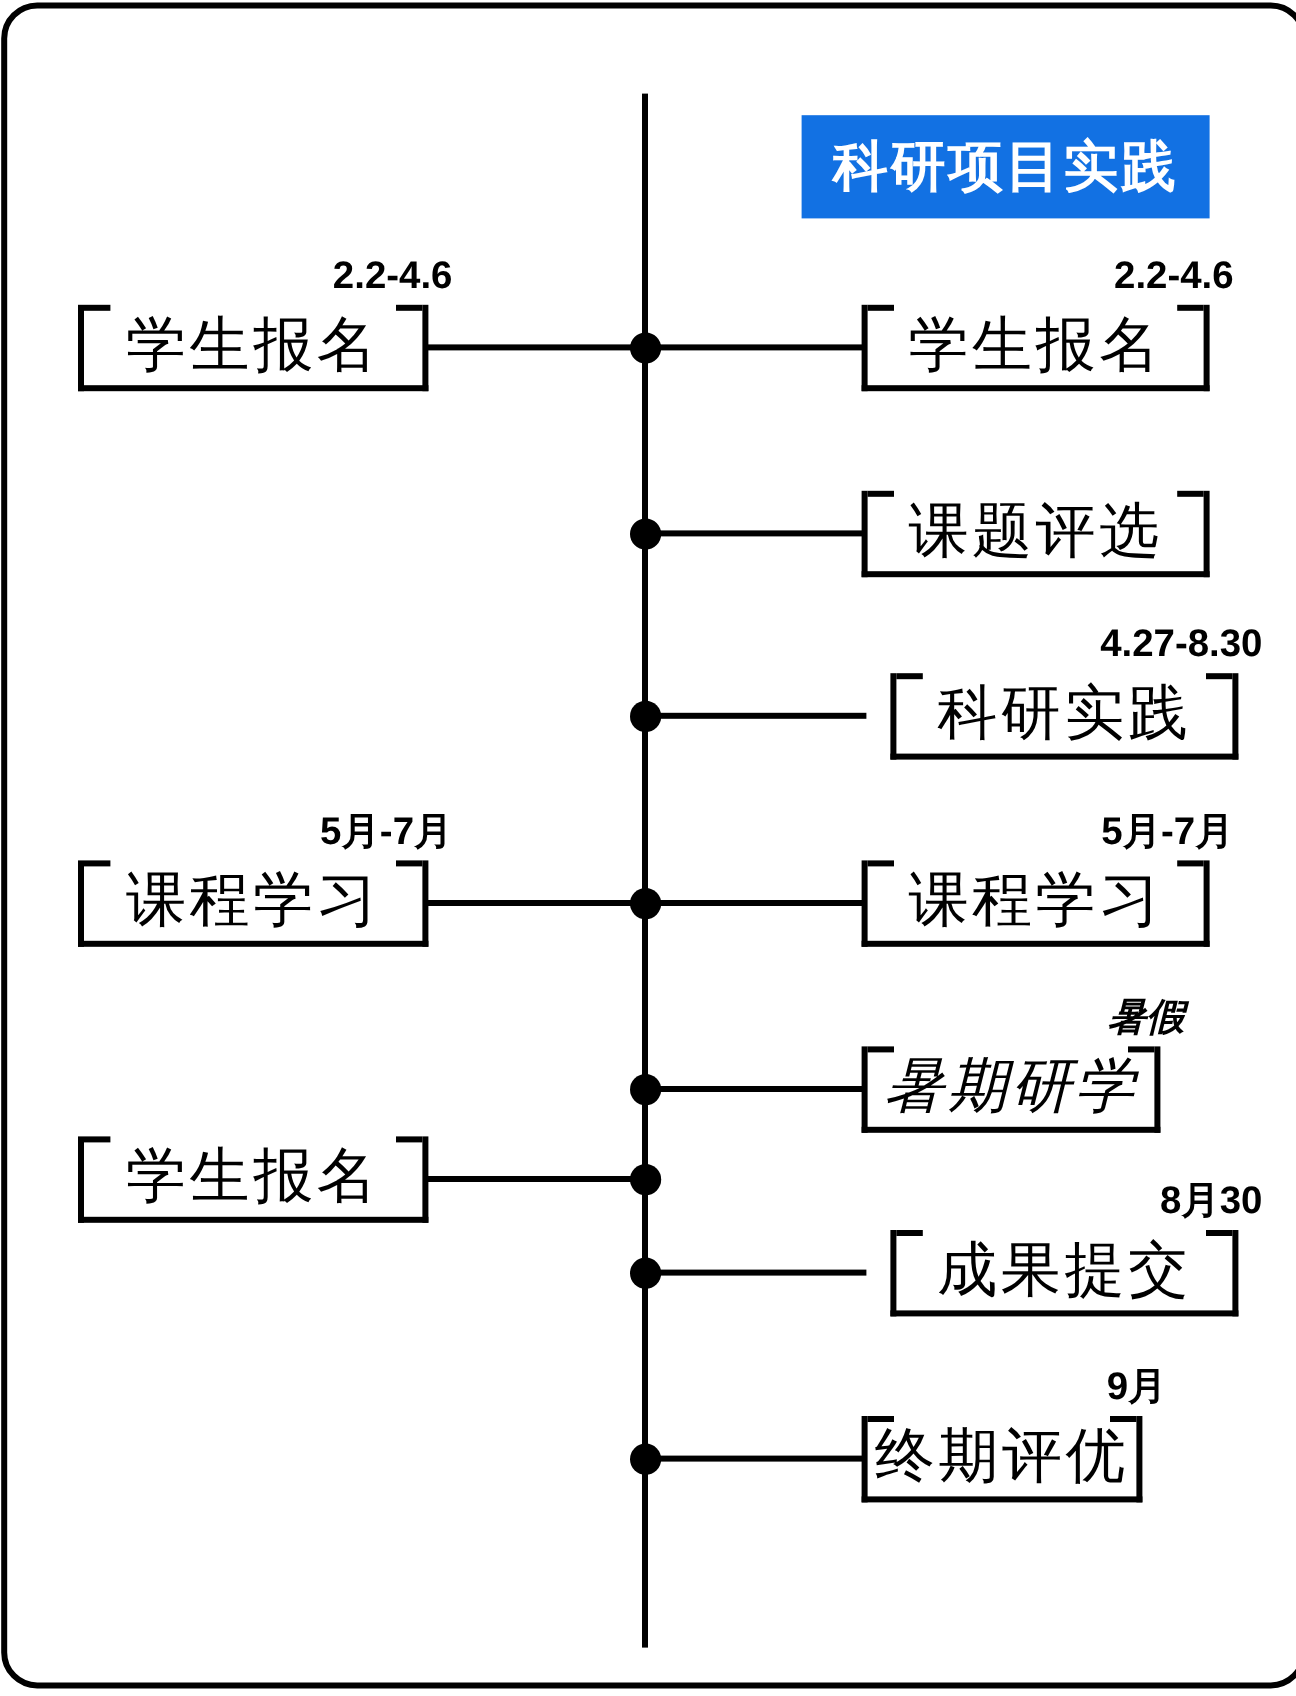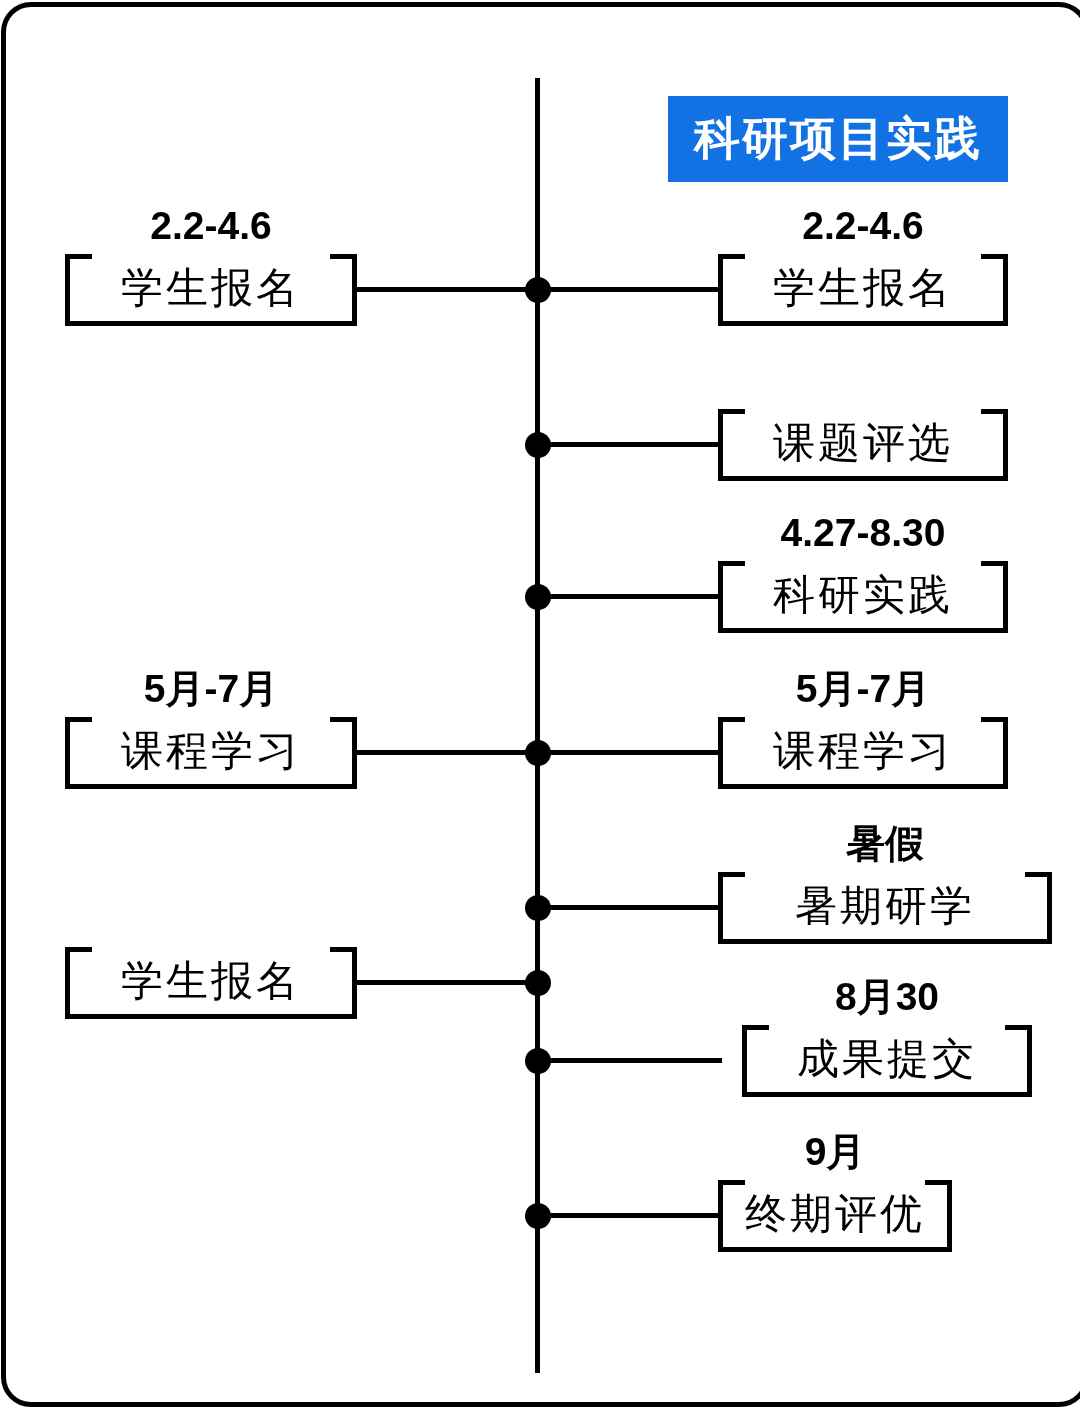--- a/index.html
+++ b/index.html
@@ -32,24 +32,24 @@
     position:absolute; left:0; top:0; right:0; bottom:0;
     box-sizing:border-box;
     border-left:5px solid #000; border-right:5px solid #000; border-bottom:5px solid #000;
     display:flex; align-items:center; justify-content:center;
   }
   .ebox::before, .ebox::after {
     content:""; position:absolute; top:0; width:22px; height:5px; background:#000;
   }
   .ebox::before { left:0; }
   .ebox::after  { right:0; }
-  .label { font-size:42px; letter-spacing:3px; white-space:nowrap;text-align:center; }
+  .label { font-size:50px; letter-spacing:3px; white-space:nowrap;text-align:center; }
   .date {
     position:absolute; left:-20px; right:-20px; bottom:calc(100% + 9px);
-    text-align:center; font-size:39px; font-weight:bold; line-height:1;
+    text-align:right; font-size:32px; font-weight:bold; line-height:1;
     white-space:nowrap;
   }
   .connector { position:absolute; height:5px; background:#000; }
   .dot {
     position:absolute; width:26px; height:26px; border-radius:50%;
     background:#000; left:525px;
   }
 </style>
 </head>
 <body>
@@ -88,35 +88,35 @@
           <span class="label">学生报名</span>
         </div>
       </div>
       <div class="connector" style="left: 534px; width: 188px; top: 287px;"></div>
       <div class="event" style="left: 718px; top: 409px; width: 290px;">
         <div class="ebox">
           <span class="label">课题评选</span>
         </div>
       </div>
       <div class="connector" style="left: 534px; width: 188px; top: 442px;"></div>
-      <div class="event" style="left: 718px; top: 561px; width: 290px;">
+      <div class="event" style="left: 742px; top: 561px; width: 290px;">
         <div class="date">4.27-8.30</div>
         <div class="ebox">
           <span class="label">科研实践</span>
         </div>
       </div>
       <div class="connector" style="left: 534px; width: 188px; top: 594px;"></div>
       <div class="event" style="left: 718px; top: 717px; width: 290px;">
         <div class="date">5月-7月</div>
         <div class="ebox">
           <span class="label">课程学习</span>
         </div>
       </div>
       <div class="connector" style="left: 534px; width: 188px; top: 750px;"></div>
-      <div class="event" style="left: 718px; top: 872px; width: 334px;">
+      <div class="event" style="left: 718px; top: 872px; width: 249px; font-style: italic;">
         <div class="date">暑假</div>
         <div class="ebox">
           <span class="label">暑期研学</span>
         </div>
       </div>
       <div class="connector" style="left: 534px; width: 188px; top: 905px;"></div>
       <div class="event" style="left: 718px; top: 1025px; width: 290px; margin-left: 24px;">
         <div class="date">8月30</div>
         <div class="ebox">
           <span class="label">成果提交</span>

